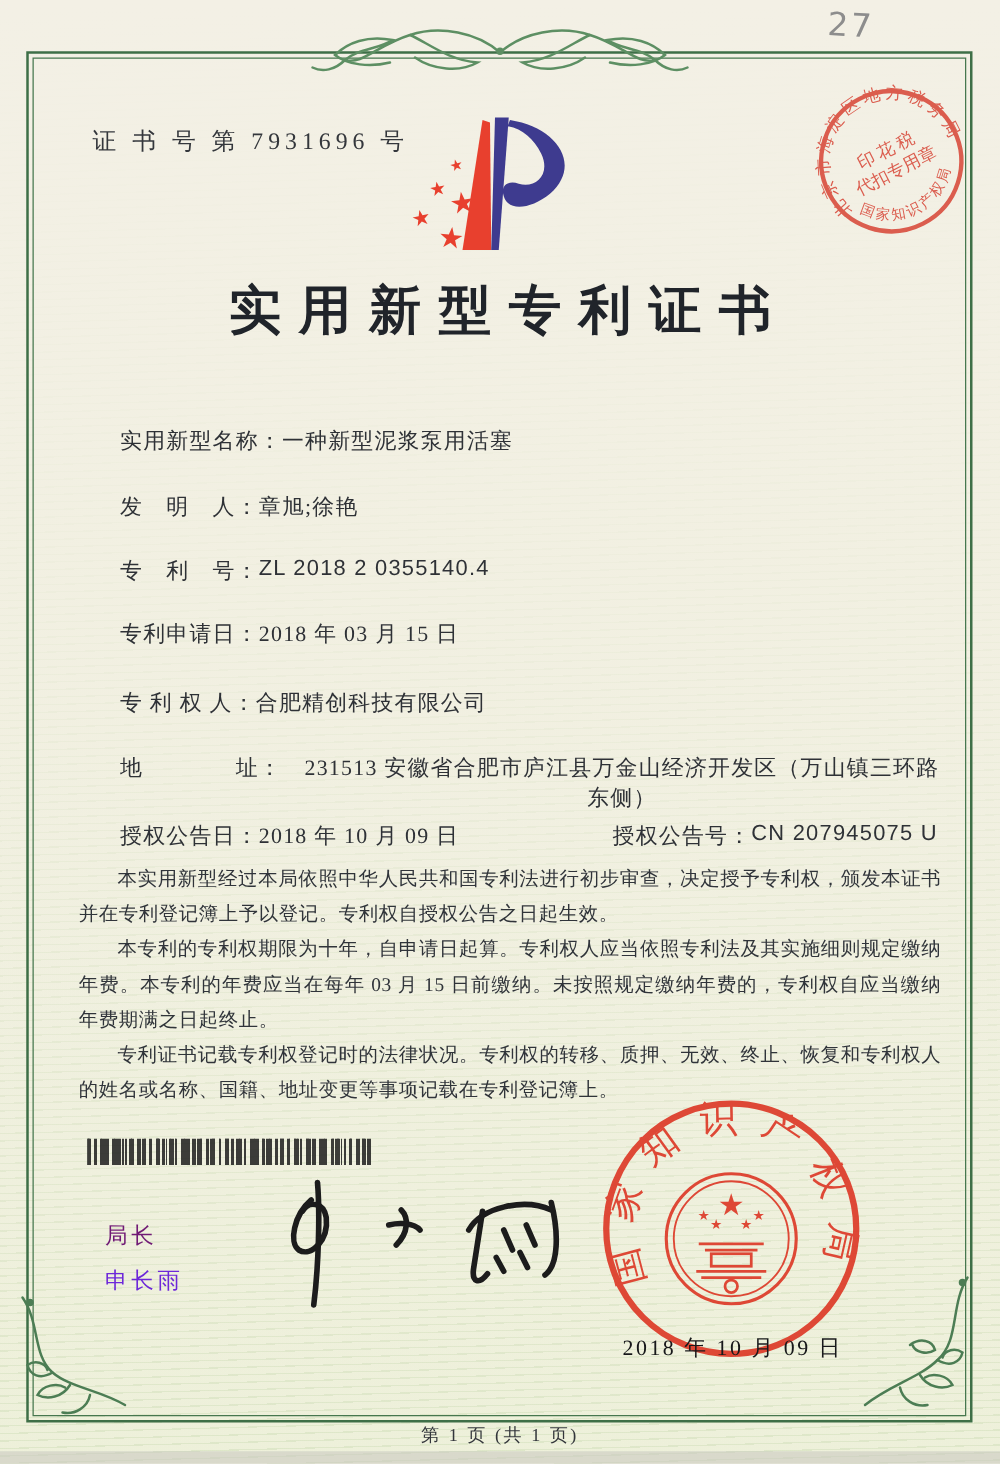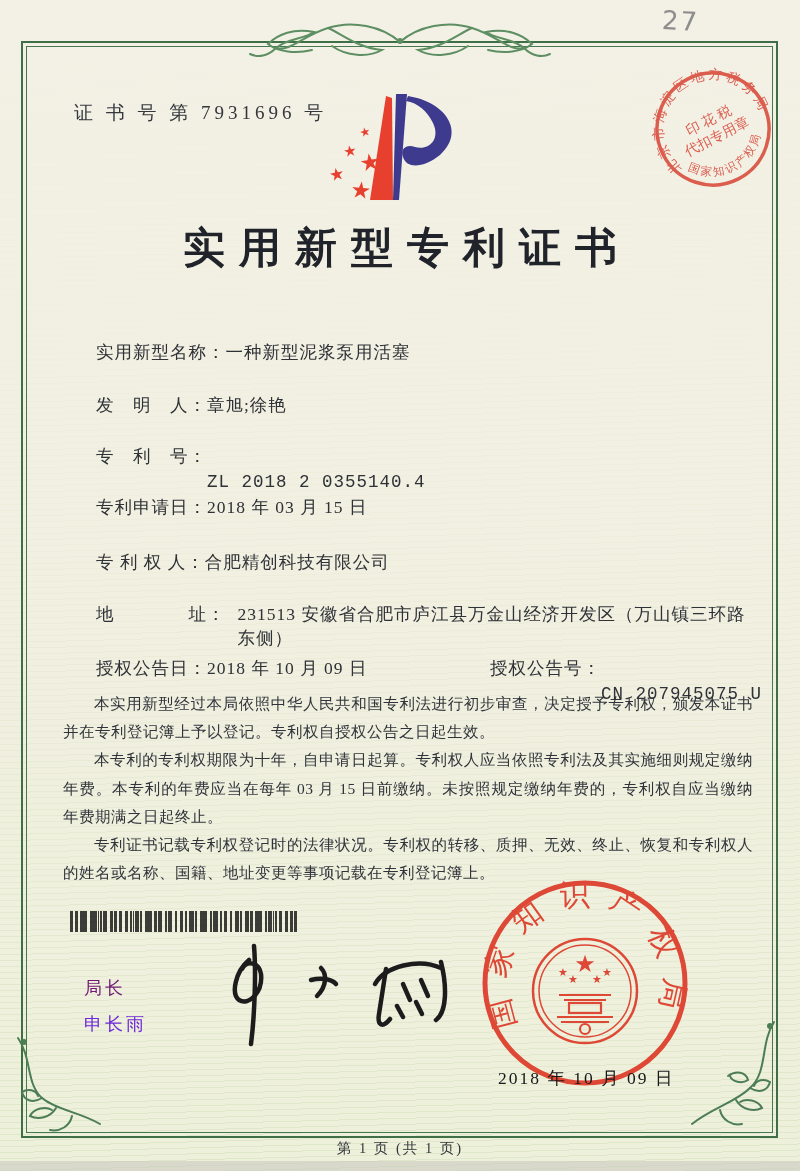--- a/index.html
+++ b/index.html
@@ -29,24 +29,24 @@
   .cert-no { position:absolute; left:74px; top:88px; font-size:19px; letter-spacing:4px; color:#34373c;margin-top:12px; }
   .logo { position:absolute; left:322px; top:90px; }
   .tax-stamp { position:absolute; left:634px; top:50px; opacity:.88; }
   .title {
     position:absolute; left:0; top:220px; width:100%; text-align:center;
     font-size:42px; font-weight:600; letter-spacing:14px; padding-left:14px;
     color:#20242a;
   }
   .field-row { position:absolute; left:74px; display:flex; font-size:17.5px; color:#2e3136; letter-spacing:1px; }
   .field-label { white-space:pre;margin-left:22px; }
-  .field-value { white-space:pre-wrap; }
+  .field-value { white-space:pre-wrap;text-align:center; }
   .addr-value { width:520px;margin-left:12px; }
   .grant-no-group { position:absolute; left:468px; display:flex; font-size:17.5px; color:#2e3136; letter-spacing:1px; }
-  .grant-no-group .latin, .mono-like { font-family:Liberation Mono, monospace;margin-top:28px; }
+  .grant-no-group .latin, .mono-like { font-family:Liberation Sans, sans-serif; }
   .paras { position:absolute; left:63px; top:690px; width:690px; }
   .paras p {
     font-size:15.5px; line-height:1.82; color:#30343a; text-align:justify;
     text-indent:2em; letter-spacing:0.5px;
   }
   .barcode {
     position:absolute; left:70px; top:911px; width:230px; height:21px;
     background:
       repeating-linear-gradient(90deg,#1d1d1d 0 2px,transparent 2px 5px),
       repeating-linear-gradient(90deg,#1d1d1d 0 1px,transparent 1px 7px),

